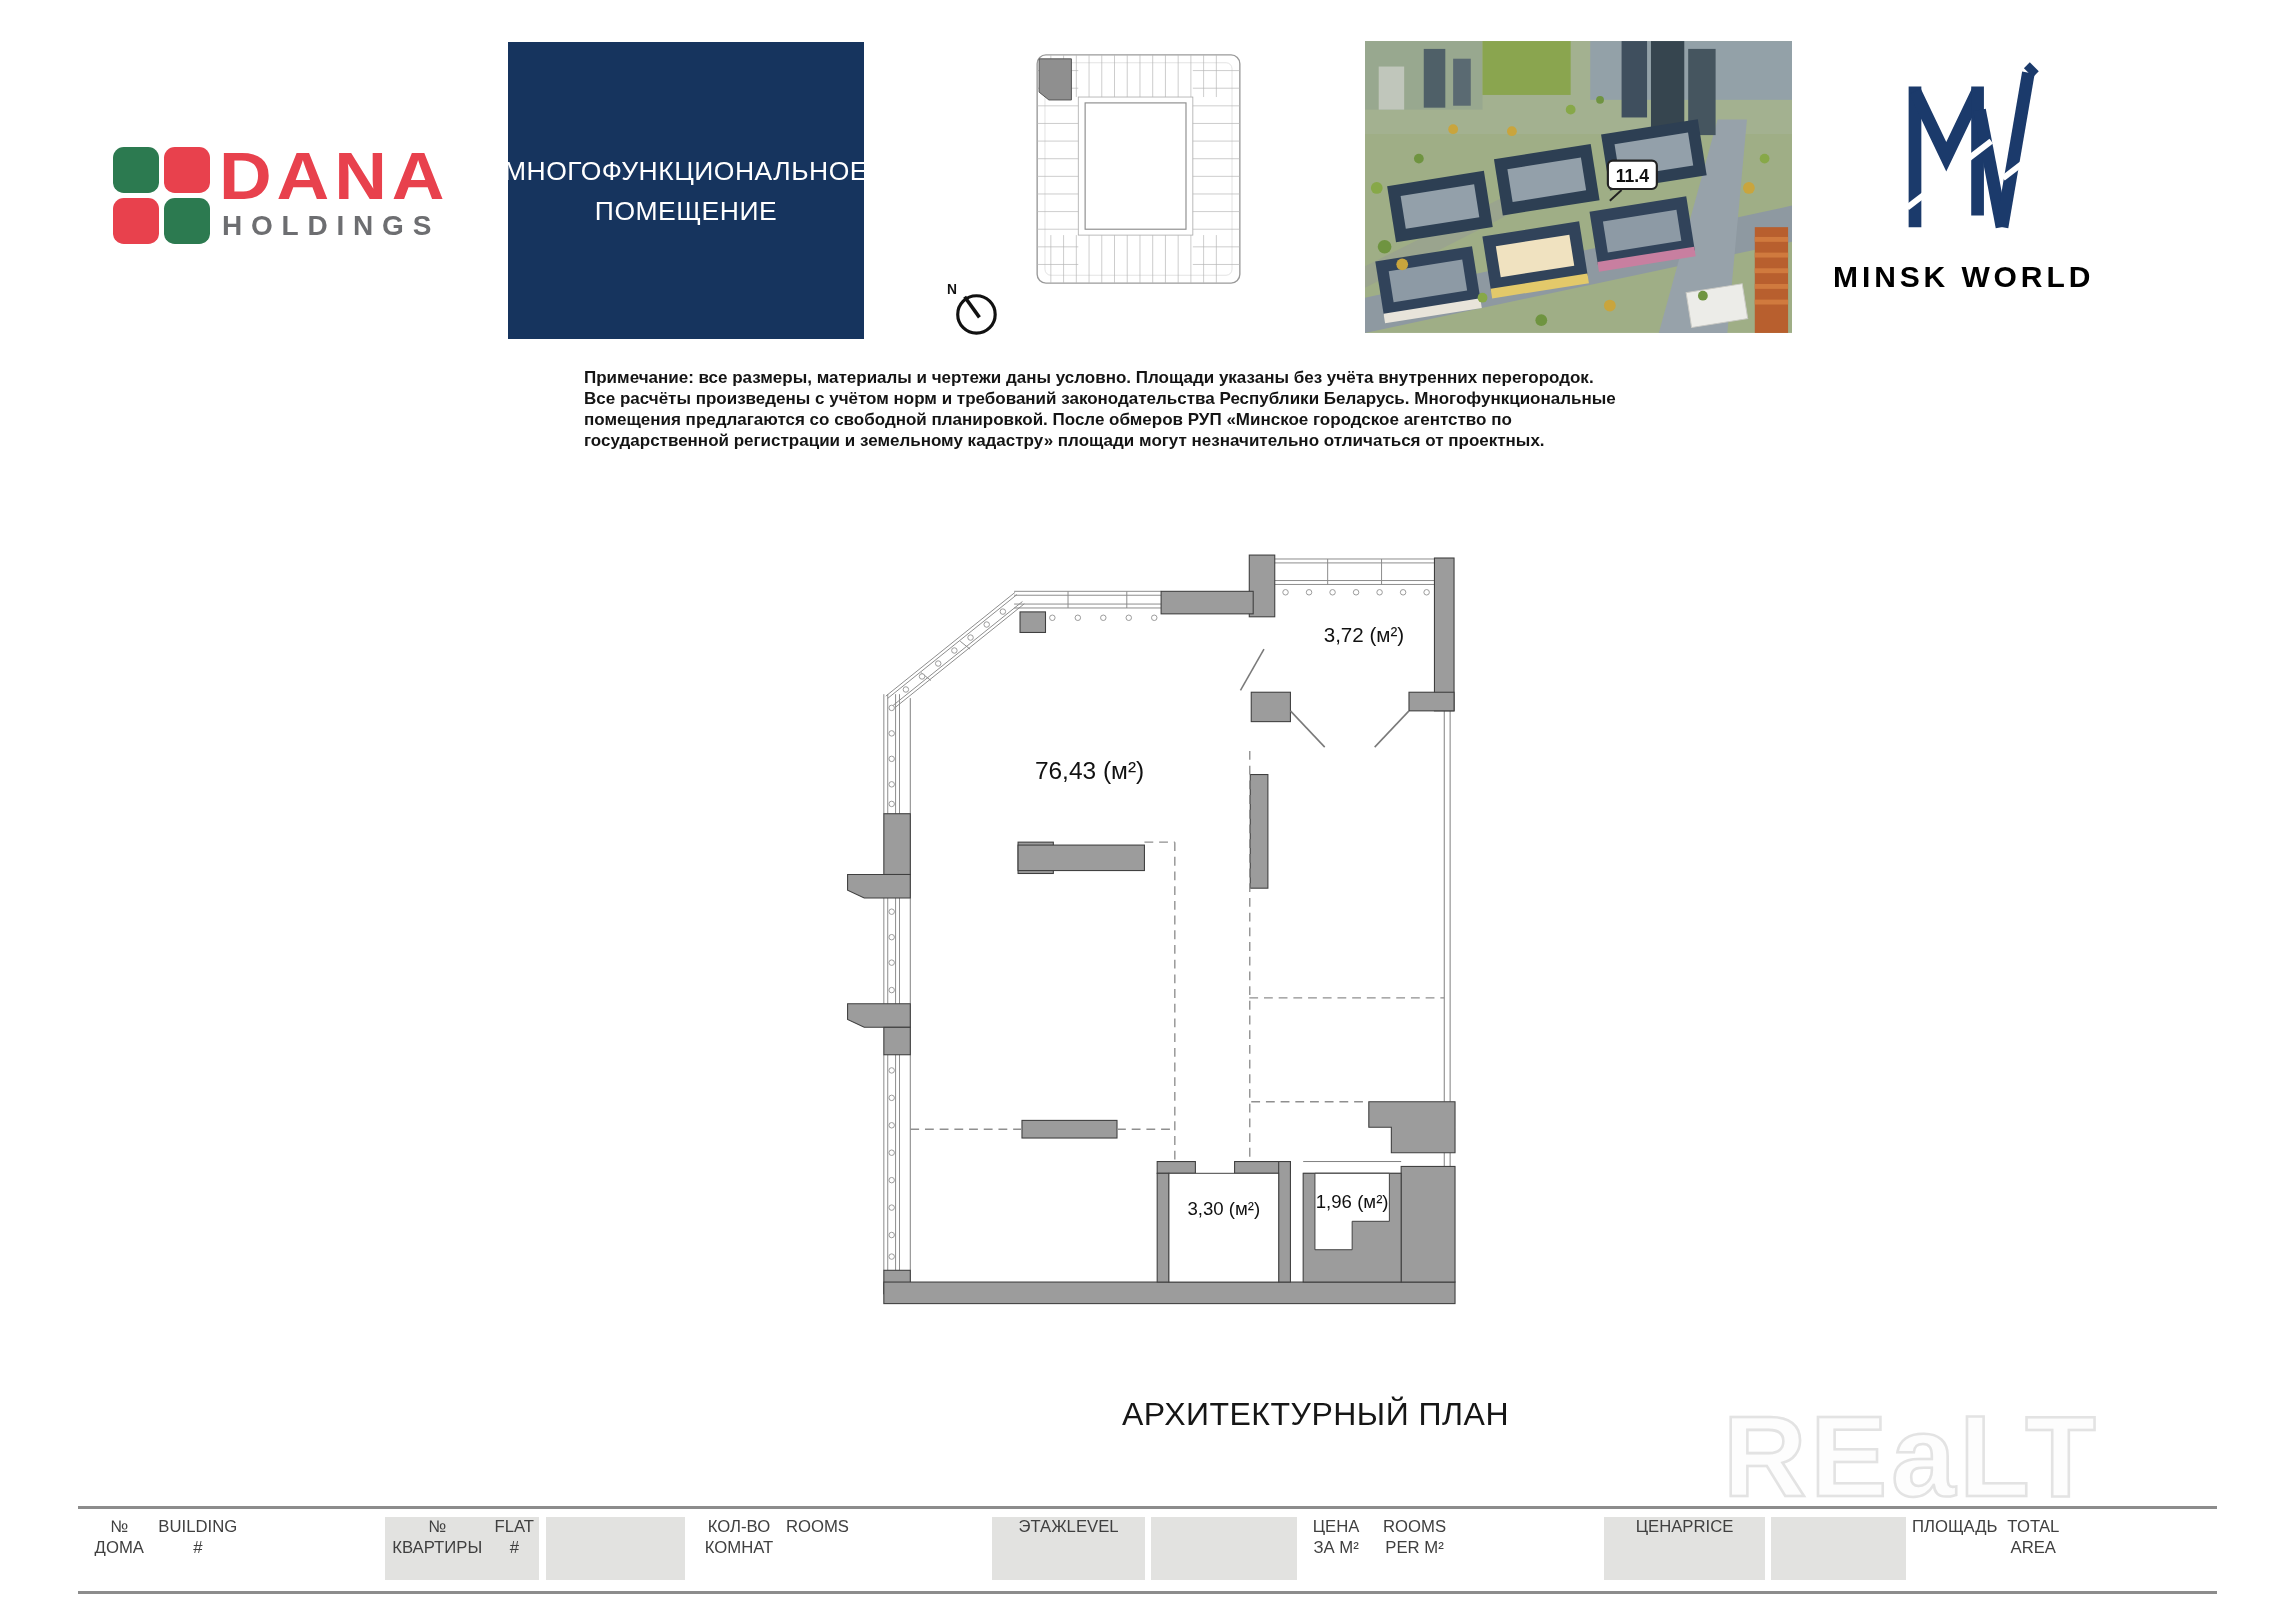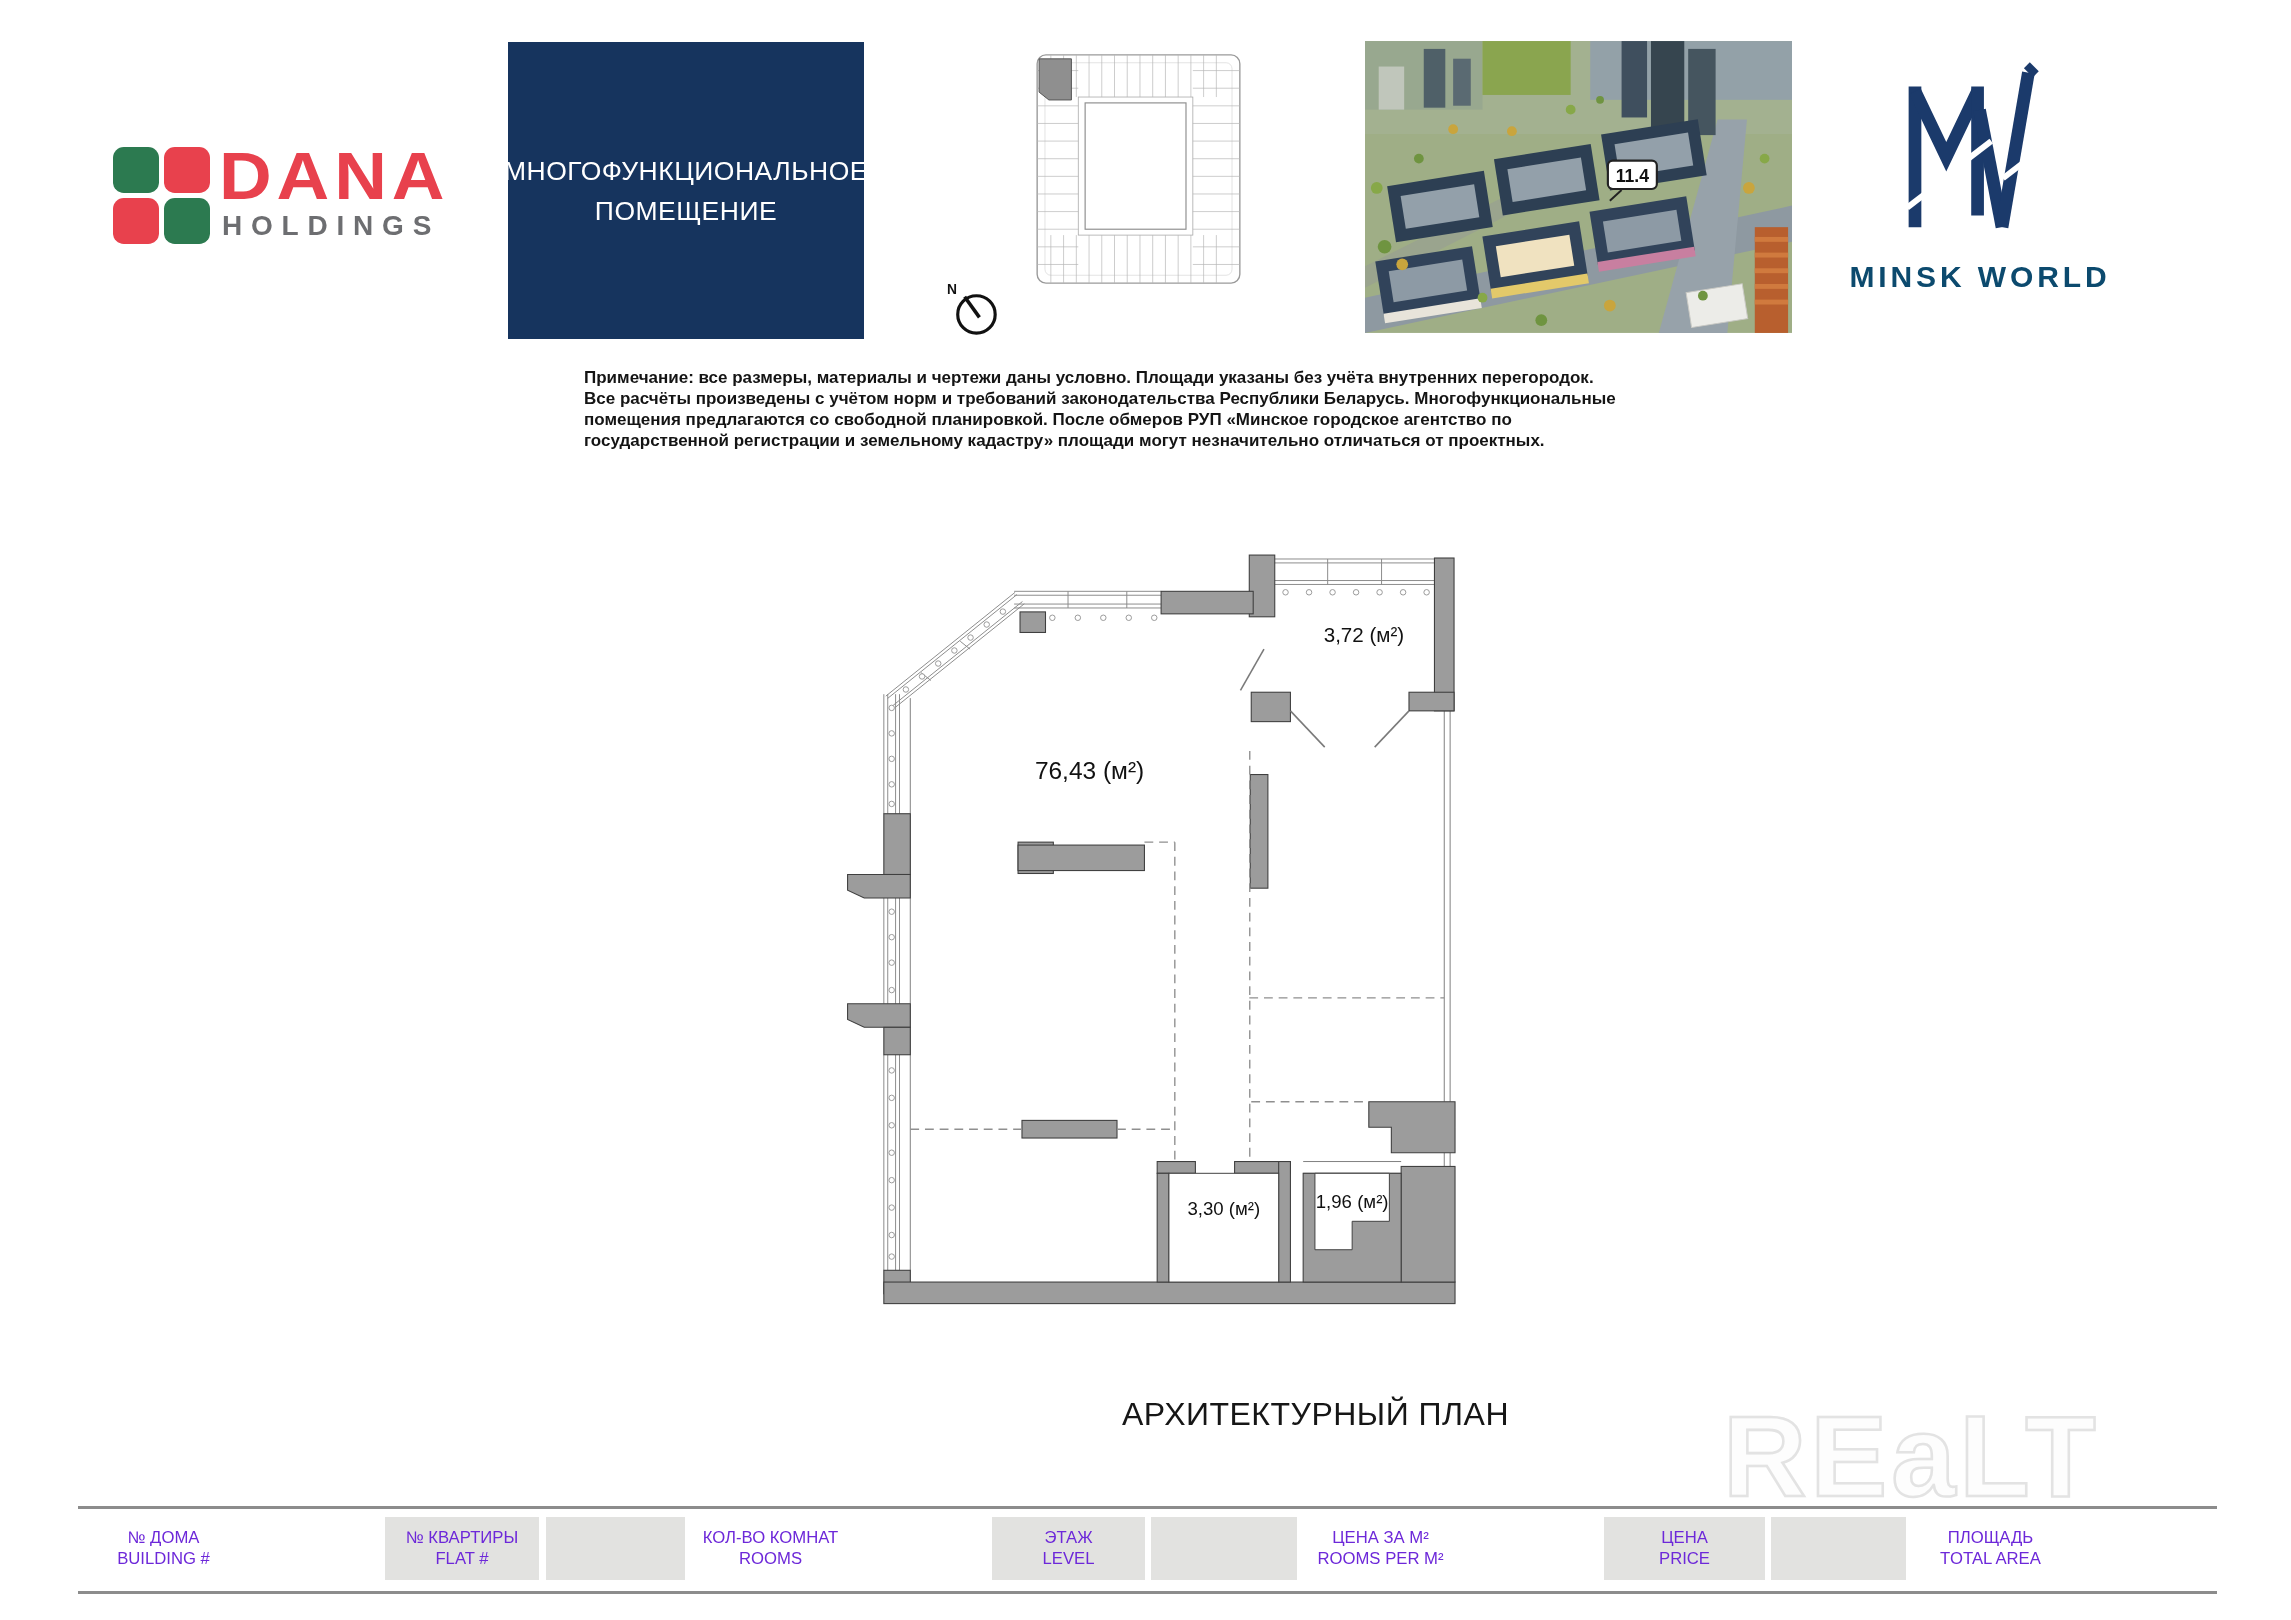--- a/index.html
+++ b/index.html
@@ -25,22 +25,22 @@
   
   .notes{left:584px;top:367px;font-size:17px;line-height:21px;font-weight:bold;color:#141414;}
   .notes div{white-space:nowrap;}
 
   
   .plan-caption{left:823px;top:1396px;width:686px;text-align:right;font-size:32px;color:#161616;letter-spacing:0.5px;}
 
   
   .footer-line{height:2.9px;background:#8c8c8c;left:78px;width:2139px;}
   .fbox{top:1517px;height:63px;background:#e2e2e0;}
-  .flabel{top:1517px;height:63px;display:flex;flex-direction:column;justify-content:center;
-    text-align:center;font-size:16.7px;line-height:20.6px;color:#6d28d9;}
+  .flabel{top:1517px;height:63px;display:flex;flex-direction:row;justify-content:center;
+    text-align:center;font-size:16.7px;line-height:20.6px;color:#404040;}
 
   
   .watermark{left:1717px;top:1386px;width:470px;height:137px;}
 
   svg text{font-family:"Liberation Sans",sans-serif;}
 </style>
 </head>
 <body>
 
 <div class="abs dana">
@@ -209,21 +209,21 @@
       <path d="M74,52 L97,172"></path>
       <path d="M97,172 L124,14"></path>
       <path d="M130,8 L124,14"></path>
     </g>
     <g stroke="#ffffff" stroke-width="6">
       <line x1="60" y1="104" x2="86" y2="84"></line>
       <line x1="0" y1="152" x2="26" y2="132"></line>
       <line x1="98" y1="122" x2="124" y2="102"></line>
     </g>
   </svg>
-  <div style="position:absolute;left:0;top:201px;width:294px;text-align:center;font-size:30px;font-weight:bold;letter-spacing:3.9px;color:#0c4a6e">MINSK WORLD</div>
+  <div style="position:absolute;left:0;top:201px;width:294px;text-align:left;font-size:30px;font-weight:bold;letter-spacing:3.9px;color:#000000">MINSK WORLD</div>
 </div>
 
 <div class="abs notes">
   <div>Примечание: все размеры, материалы и чертежи даны условно. Площади указаны без учёта внутренних перегородок.</div>
   <div>Все расчёты произведены с учётом норм и требований законодательства Республики Беларусь. Многофункциональные</div>
   <div>помещения предлагаются со свободной планировкой. После обмеров РУП «Минское городское агентство по</div>
   <div>государственной регистрации и земельному кадастру» площади могут незначительно отличаться от проектных.</div>
 </div>
 
 <svg class="abs" style="left:823px;top:510px" width="686" height="823" viewBox="0 0 700 840">

